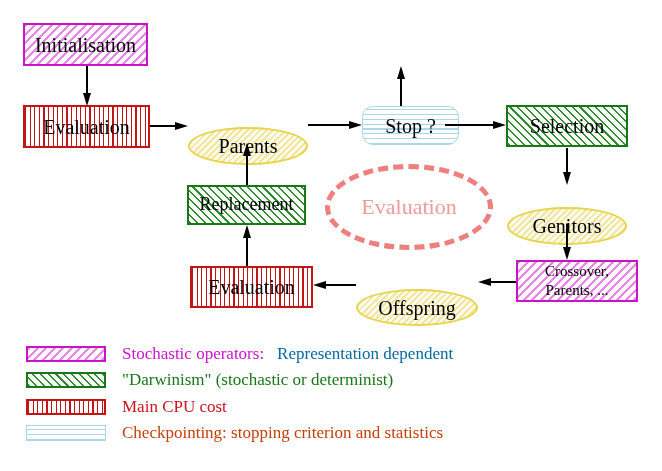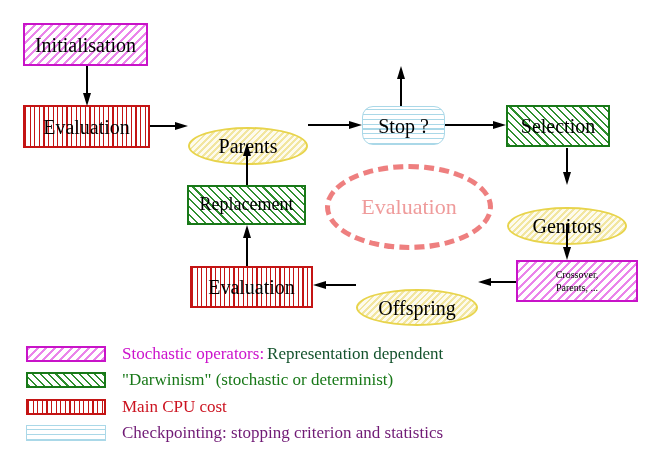--- a/index.html
+++ b/index.html
@@ -45,46 +45,46 @@
   .hd{position:absolute;width:0;height:0;display:block;}
   .hd.down{border-left:4px solid transparent;border-right:4px solid transparent;border-top:13px solid #000;}
   .hd.up{border-left:4px solid transparent;border-right:4px solid transparent;border-bottom:13px solid #000;}
   .hd.right{border-top:4px solid transparent;border-bottom:4px solid transparent;border-left:13px solid #000;}
   .hd.left{border-top:4px solid transparent;border-bottom:4px solid transparent;border-right:13px solid #000;}
   
   .legend-row{position:absolute;left:26px;display:flex;align-items:center;height:17px;}
   .swatch{width:80px;height:16px;box-sizing:border-box;flex:0 0 auto;margin-right:16px;}
   .legend-text{font-size:17px;white-space:nowrap;}
   .crossover-label div{line-height:1.3;}
-  .fs15{font-size:10px;}
+  .fs15{font-size:15px;}
   .fs18{font-size:18px;}
 </style>
 </head>
 <body>
 
 <div id="canvas">
 
   <div class="node hatch-magenta" style="left:23px;top:23px;width:125px;height:43px">
     <span>Initialisation</span>
   </div>
 
   <div class="node stripe-red" style="left:23px;top:105px;width:127px;height:43px">
     <span>Evaluation</span>
   </div>
 
   <div class="node hatch-yellow ellipse" style="left:188px;top:105px;width:120px;height:38px">
     <span>Parents</span>
   </div>
 
 
-  <div class="node stripe-cyan" style="left:362px;top:106px;width:83px;height:39px;border-radius:11px">
+  <div class="node stripe-cyan" style="left:362px;top:106px;width:97px;height:39px;border-radius:11px">
     <span>Stop ?</span>
   </div>
 
-  <div class="node hatch-green" style="left:506px;top:105px;width:104px;height:42px">
+  <div class="node hatch-green" style="left:506px;top:105px;width:122px;height:42px">
     <span>Selection</span>
   </div>
 
   <div class="node hatch-green fs18" style="left:187px;top:185px;width:119px;height:40px">
     <span>Replacement</span>
   </div>
 
   <div class="dash-ellipse" style="left:325px;top:164px;width:168px;height:86px">
     <span>Evaluation</span>
   </div>
@@ -157,31 +157,31 @@
   </div>
 
   <div>
     <i class="ln" style="left:246px;top:154px;width:2px;height:31px"></i>
     <i class="hd up" style="left:243px;top:143px"></i>
   </div>
 
   <div class="legend-row" style="top:345px">
     <span class="swatch hatch-magenta"></span>
     <span class="legend-text" style="color:#cc13cc">Stochastic operators:</span>
-    <span class="legend-text" style="color:#14532d;margin-left:3px">Representation dependent</span>
+    <span class="legend-text" style="color:#0369a1;margin-left:13px">Representation dependent</span>
   </div>
 
   <div class="legend-row" style="top:371px">
     <span class="swatch hatch-green"></span>
     <span class="legend-text" style="color:#187818">"Darwinism" (stochastic or determinist)</span>
   </div>
 
   <div class="legend-row" style="top:398px">
     <span class="swatch stripe-red"></span>
     <span class="legend-text" style="color:#cc1320">Main CPU cost</span>
   </div>
 
   <div class="legend-row" style="top:424px">
     <span class="swatch stripe-cyan"></span>
-    <span class="legend-text" style="color:#701a75">Checkpointing: stopping criterion and statistics</span>
+    <span class="legend-text" style="color:#c2410c">Checkpointing: stopping criterion and statistics</span>
   </div>
 
 </div>
 
 </body></html>

